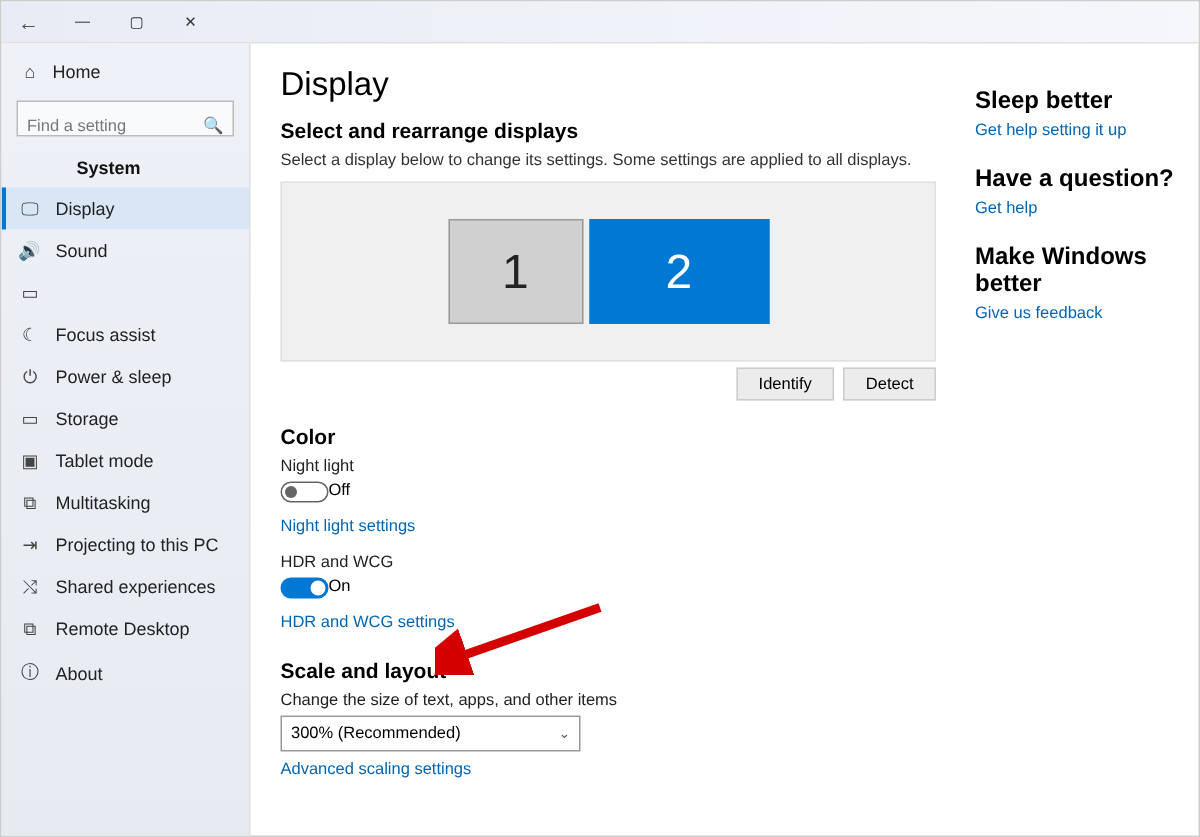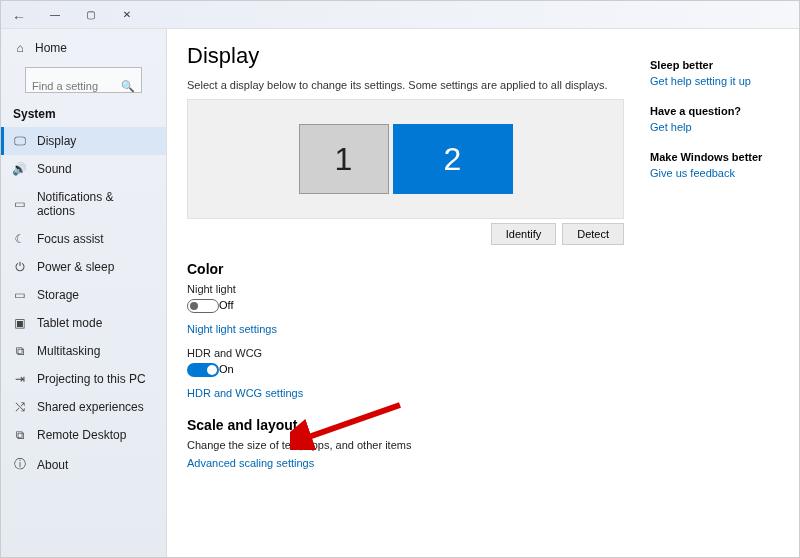--- a/index.html
+++ b/index.html
@@ -7,23 +7,23 @@
   .window { display: flex; flex-direction: column; height: 100%; border: 1px solid #ccc; }
   .titlebar { height: 28px; display: flex; align-items: center; background: linear-gradient(to right,#e8ecf5,#f5f7fb); border-bottom: 1px solid #e0e0e0; }
   .titlebar .back { width: 36px; display:flex; align-items:center; justify-content:center; font-size:14px; color:#555;}
   .titlebar .title { flex:1; font-size:12px; color:#333; }
   .win-controls { display:flex; }
   .win-btn { width:36px; height:28px; display:flex; align-items:center; justify-content:center; font-size:10px; color:#333;}
   .body { display:flex; flex:1; overflow:hidden; }
   .sidebar { width:166px; background: linear-gradient(to bottom,#eef1f7,#e6ebf2); border-right:1px solid #ddd; padding-top:6px; overflow-y:auto;}
   .home { display:flex; align-items:center; gap:8px; padding:6px 12px; font-size:12px; color:#222;}
   .home .icon, .nav-item .icon { width:14px; display:flex; align-items:center; justify-content:center; color:#444; font-size:12px;}
-  .searchbox { margin:6px 24px 10px; height:24px; border:1px solid #bbb; background:#f9fafc; display:flex; align-items:flex-start; padding:12px 6px; font-size:11px; color:#777; justify-content:space-between;}
+  .searchbox { margin:6px 10px 10px; height:24px; border:1px solid #bbb; background:#f9fafc; display:flex; align-items:flex-end; padding:0 6px; font-size:11px; color:#777; justify-content:space-between;}
   .searchbox .sicon { font-size:11px; color:#888;}
-  .section-label { font-weight:600; font-size:12px; padding:4px 12px 6px; color:#111;}
+  .section-label { font-weight:600; font-size:12px; padding:4px 12px 6px; color:#111;margin-left:38px;}
   .nav-item { display:flex; align-items:center; gap:10px; padding:7px 12px; font-size:12px; color:#222; position:relative;}
   .nav-item.active { background:#d9e6f5; }
   .nav-item.active::before { content:""; position:absolute; left:0; top:0; bottom:0; width:3px; background:#0078d4;}
   .main { flex:1; display:flex; overflow:hidden; }
   .content { flex:1; padding:14px 20px 10px; overflow-y:auto; }
   h1.page-title { font-weight:400; font-size:22px; margin-bottom:10px;}
   .subhead { font-size:14px; font-weight:600; margin:8px 0 6px;}
   .desc { font-size:11px; color:#333; margin-bottom:8px;}
   .display-area { background:#f0f0f0; border:1px solid #e0e0e0; height:120px; position:relative; display:flex; align-items:center; justify-content:center; gap:4px;}
   .monitor { height:70px; border:1px solid #0078d4; display:flex; align-items:center; justify-content:center; font-size:32px; font-weight:300;}
@@ -36,21 +36,21 @@
   .toggle-row { display:flex; align-items:flex-start; gap:0; margin:4px 0 4px; font-size:11px;}
   .toggle { width:32px; height:14px; border-radius:8px; position:relative;}
   .toggle.off { border:1px solid #666; background:#fff;}
   .toggle.off .knob { width:8px; height:8px; border-radius:50%; background:#666; position:absolute; left:2px; top:2px;}
   .toggle.on { background:#0078d4;}
   .toggle.on .knob { width:10px; height:10px; border-radius:50%; background:#fff; position:absolute; right:2px; top:2px;}
   .link { color:#0066b4; font-size:11px; margin:6px 0 2px; display:inline-block;}
   .select { width:200px; height:24px; border:1px solid #999; display:flex; align-items:center; justify-content:space-between; padding:0 6px; font-size:11px; margin-top:4px;}
   .select .chev { font-size:9px; color:#555;}
   .rightpane { width:155px; padding:30px 14px 10px 6px; font-size:11px; }
-  .rp-head { font-size:11px; font-weight:600; margin-bottom:4px;}
+  .rp-head { font-size:16px; font-weight:600; margin-bottom:4px;}
   .rp-text { font-size:10.5px; color:#555; line-height:1.4; margin-bottom:4px;}
   .rp-link { color:#0066b4; font-size:11px; display:block; margin-bottom:18px;}
   .arrow { position:absolute; left:290px; top:400px; pointer-events:none;}
 </style>
 </head>
 <body>
 
 <div class="window">
   <div class="titlebar">
     <div class="back">←</div>
@@ -75,21 +75,20 @@
       <div class="nav-item active">
           <span class="icon">🖵</span>
           <span>Display</span>
         </div>
       <div class="nav-item">
           <span class="icon">🔊</span>
           <span>Sound</span>
         </div>
       <div class="nav-item">
           <span class="icon">▭</span>
-          <span>Notifications &amp; actions</span>
         </div>
       <div class="nav-item">
           <span class="icon">☾</span>
           <span>Focus assist</span>
         </div>
       <div class="nav-item">
           <span class="icon">⏻</span>
           <span>Power &amp; sleep</span>
         </div>
       <div class="nav-item">
@@ -118,20 +117,21 @@
         </div>
       <div class="nav-item">
           <span class="icon">ⓘ</span>
           <span>About</span>
         </div>
     </div>
 
     <div class="main">
       <div class="content">
         <h1 class="page-title">Display</h1>
+        <div class="subhead">Select and rearrange displays</div>
         <div class="desc">Select a display below to change its settings. Some settings are applied to all displays.</div>
         <div class="display-area">
           <div class="monitor m1">1</div>
           <div class="monitor m2">2</div>
         </div>
         <div class="btn-row">
           <div class="btn">Identify</div>
           <div class="btn">Detect</div>
         </div>
 
@@ -149,20 +149,24 @@
         <div class="toggle-row">
           <div class="toggle on">
               <div class="knob"></div>
             </div>
           <span>On</span>
         </div>
         <a class="link">HDR and WCG settings</a>
 
         <div class="section-title">Scale and layout</div>
         <div class="setting-label">Change the size of text, apps, and other items</div>
+        <div class="select">
+          <span>300% (Recommended)</span>
+          <span class="chev">⌄</span>
+        </div>
         <a class="link">Advanced scaling settings</a>
       </div>
 
       <div class="rightpane">
         <div class="rp-head">Sleep better</div>
         <a class="rp-link">Get help setting it up</a>
 
         <div class="rp-head">Have a question?</div>
         <a class="rp-link">Get help</a>
 

